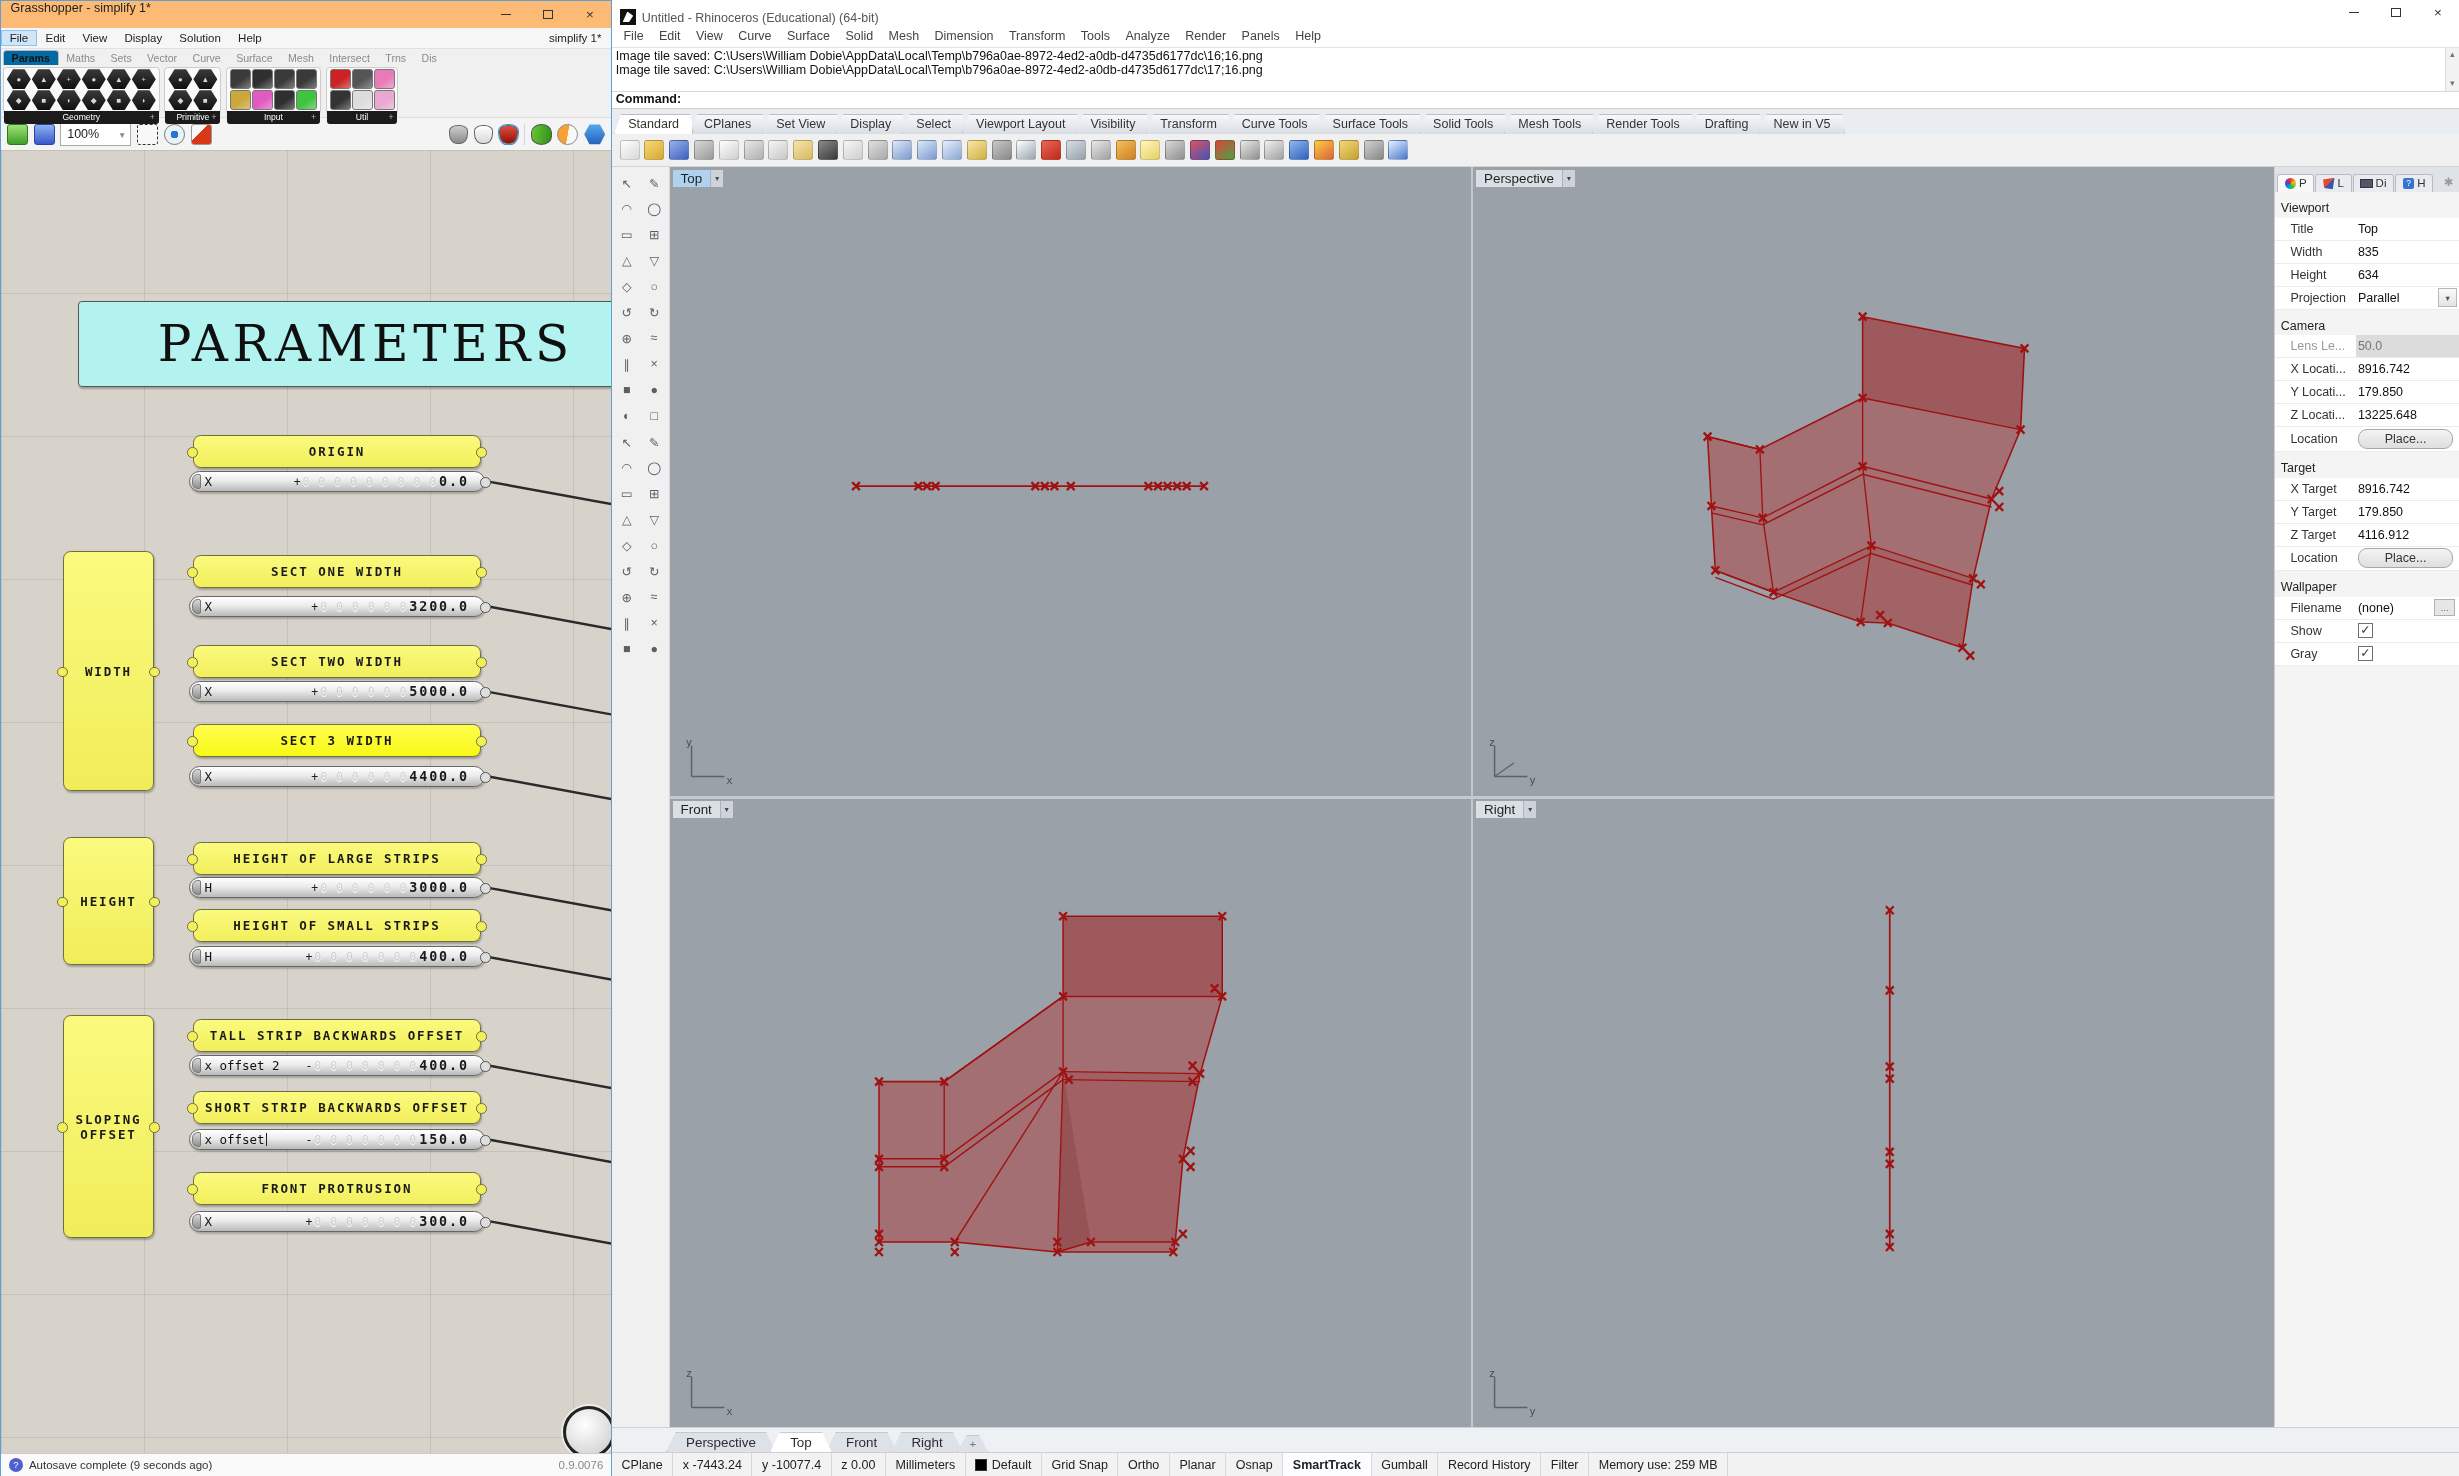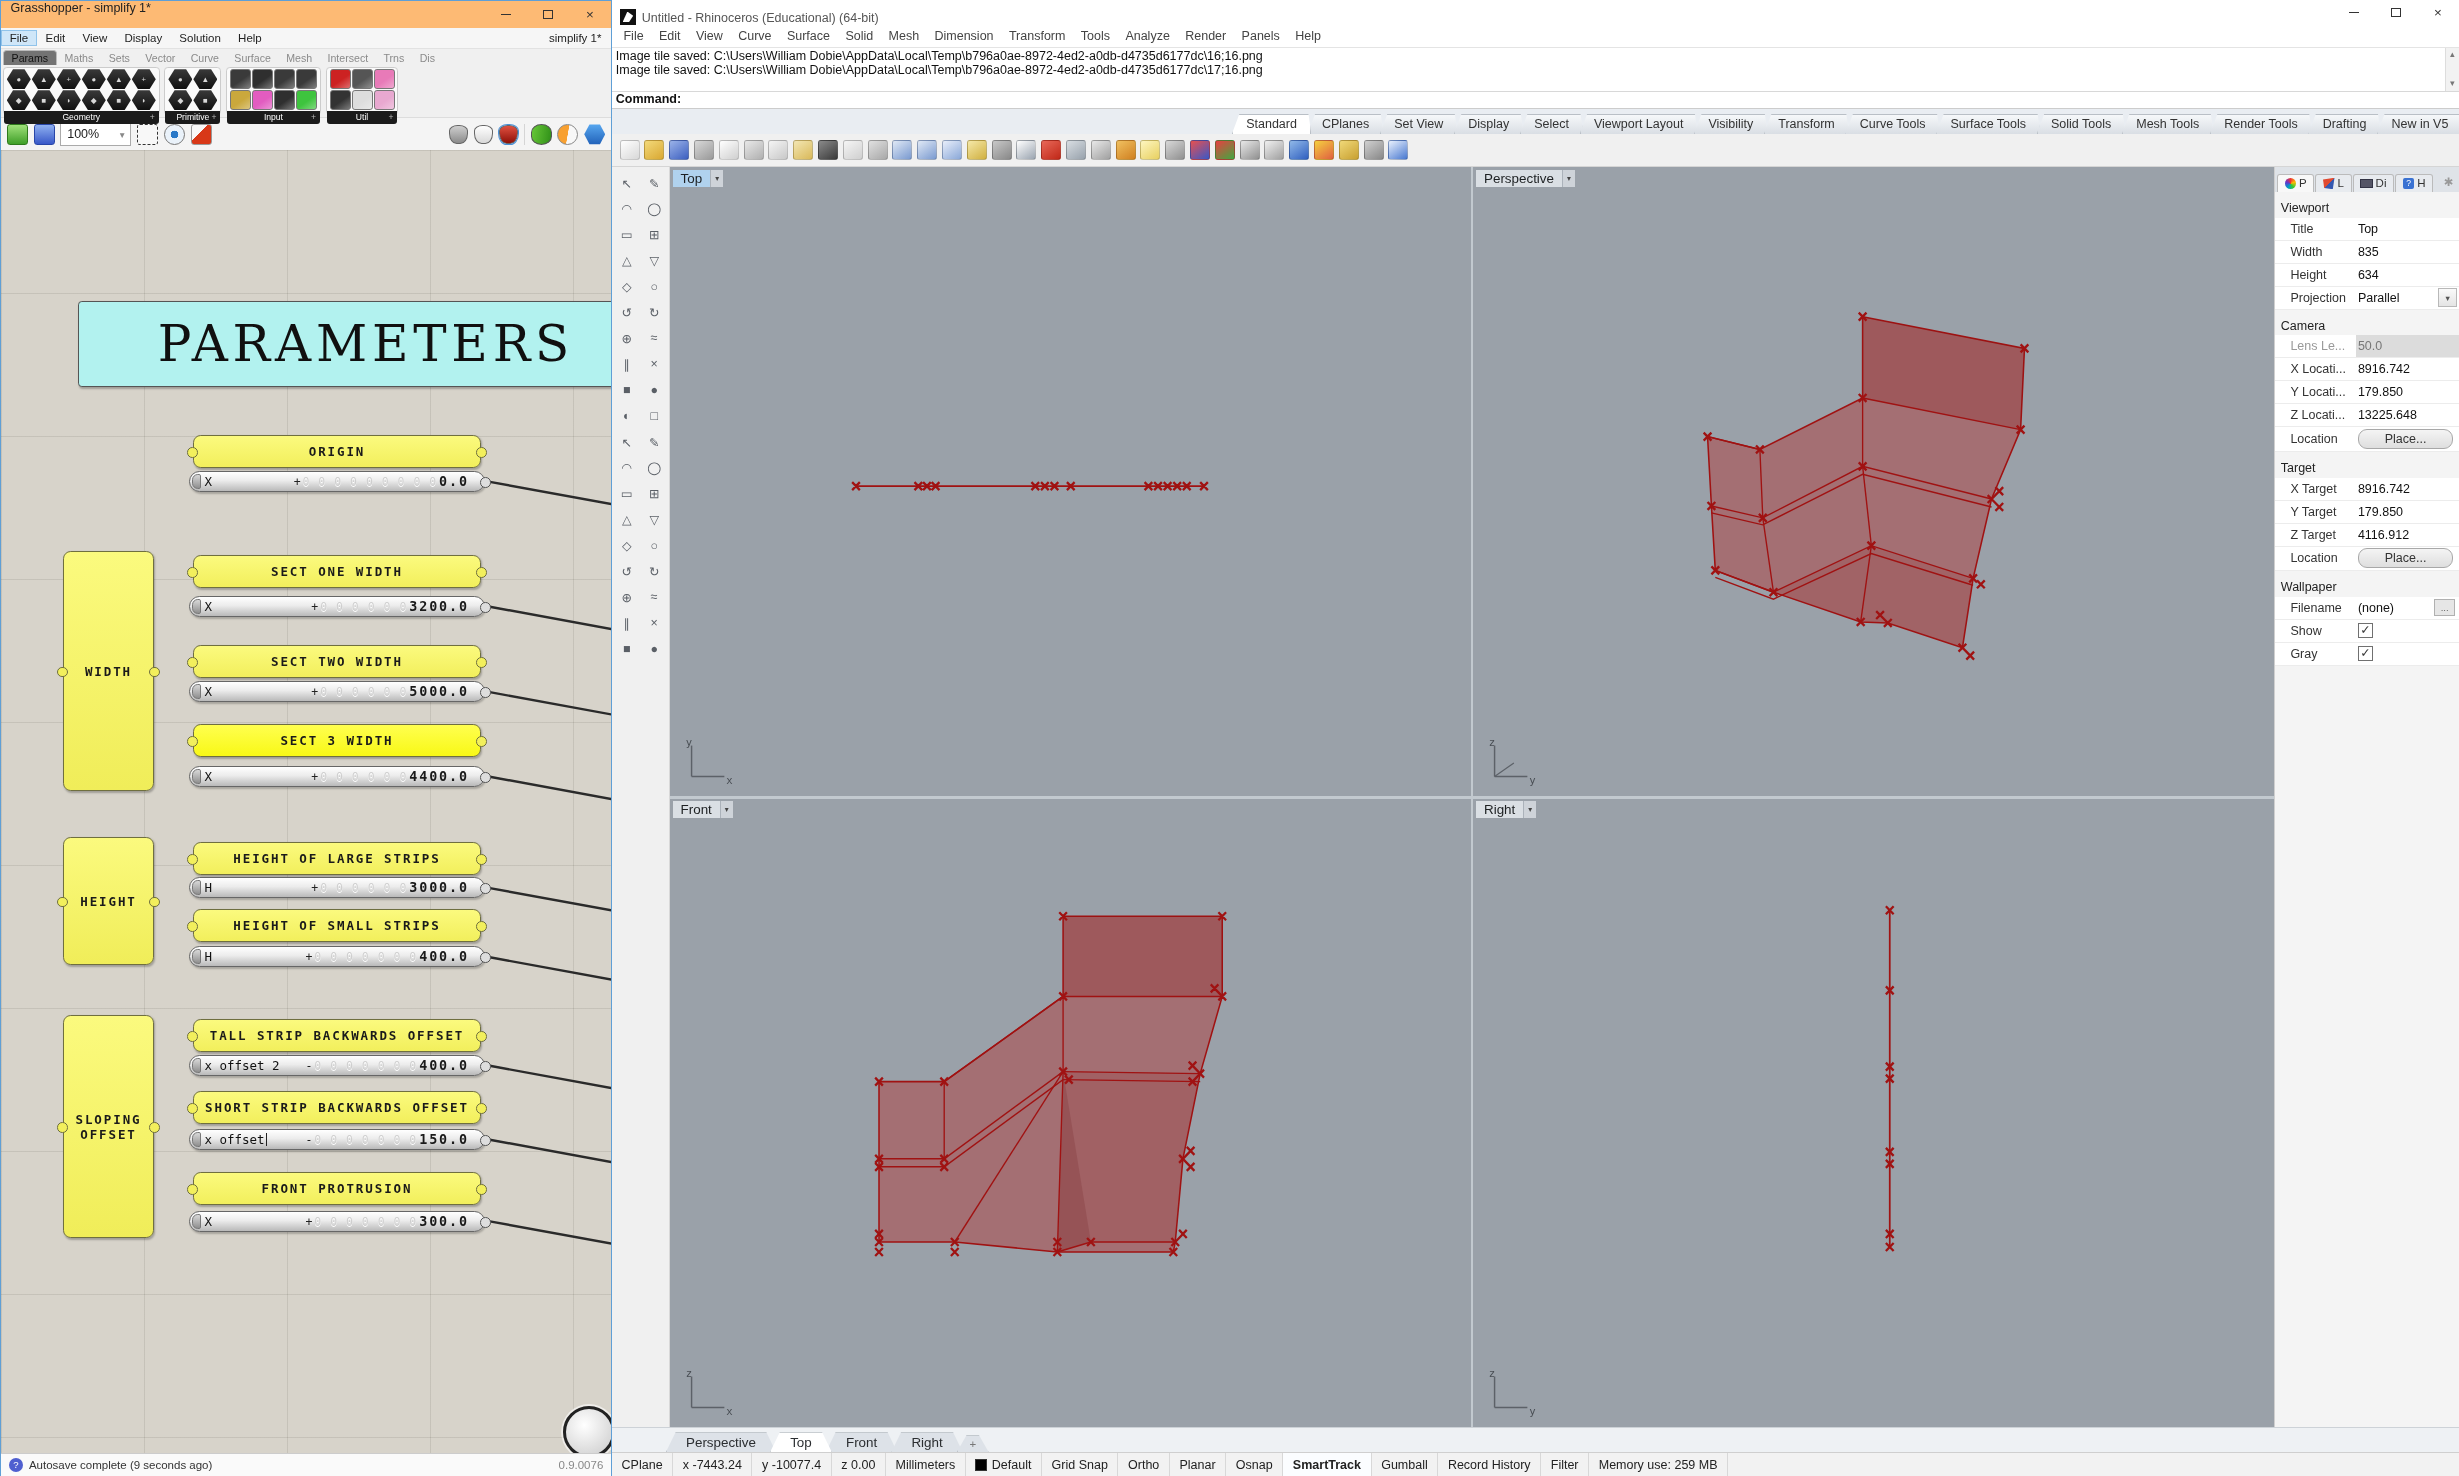--- a/index.html
+++ b/index.html
@@ -17,22 +17,22 @@
   .winbtn .mini { width:10.6px; border-bottom:1px solid #333; display:inline-block; }
   .winbtn .maxi { width:9.6px; height:9.6px; border:1px solid #333; display:inline-block; }
   .gh-menubar { height:21px; background:#f6f6f6; display:flex; align-items:center; font-size:11.5px;
                 color:#222; flex:0 0 auto; border-bottom:1px solid #e2e2e2;}
   .gh-menu-item { padding:1.9px 8.6px; }
   .gh-menu-item.sel { background:#cfe6f8; border:1px solid #90c3ea; padding:1px 7.7px; }
   .gh-doclabel { margin-left:auto; padding-right:9.6px; font-size:11.5px; color:#222; }
   .gh-tabbar { height:16.3px; display:flex; align-items:flex-end; font-size:10.6px; color:#8a8a8a;
                background:#f0f0f0; flex:0 0 auto; padding-left:1.9px; overflow:hidden;}
   .gh-tab { padding:1px 7.7px; white-space:nowrap; }
-  .gh-tab.active { background:#737373; color:#111; border:1px solid #bbb; border-bottom:none;
-                   border-radius:3.8px 3.8px 0 0; }
+  .gh-tab.active { background:#0369a1; color:#111; border:1px solid #bbb; border-bottom:none;
+                   border-radius:3.8px 3.8px 0 0;font-weight:bold; }
   .gh-toolbar { height:52px; background:#f0f0f0; display:flex; gap:4.8px; padding:1.9px 1.9px;
                 flex:0 0 auto; }
   .gh-group { border:1px solid #ccc; border-radius:3.8px; background:#fafafa; display:flex;
               flex-direction:column; }
   .gh-group-icons { flex:1; display:grid; grid-auto-flow:column; grid-template-rows:repeat(2,1fr);
                     gap:1px; padding:1px 2.9px; align-items:center; justify-content:start;}
   .hexicon { width:24px; height:20px; background:linear-gradient(#3a3a3a,#101010);
              clip-path:polygon(26% 0,74% 0,100% 50%,74% 100%,26% 100%,0 50%);
              display:flex; align-items:center; justify-content:center; color:#d8d8d8; font-size:7.7px;}
   .sqicon { width:21px; height:20px; border-radius:2.9px; border:1px solid #777; }
@@ -107,21 +107,21 @@
      align-items:center; font-size:12.5px; color:#444; flex:0 0 auto; padding-left:3.8px;}
   .rh-menu-item { padding:1.9px 7.7px; }
   .rh-cmdarea { height:44px; background:#fff; border-bottom:1px solid #d8d8d8; position:relative;
      font-size:12.5px; color:#111; flex:0 0 auto; padding:1px 15.4px 0 3.8px; line-height:14.4px;}
   .rh-cmdscroll { position:absolute; right:0; top:0; width:14.4px; height:100%; background:#f2f2f2;
      border-left:1px solid #ddd; display:flex; flex-direction:column; justify-content:space-between;
      font-size:7.7px; color:#777; text-align:center;}
   .rh-cmdprompt { height:17.3px; background:#fff; border-bottom:1px solid #ccc; font-size:12.5px;
      font-weight:bold; color:#111; flex:0 0 auto; padding-left:3.8px; }
   .rh-tabs { height:25px; background:#e9edf2; display:flex; align-items:flex-end; flex:0 0 auto;
-     padding-left:1.9px; font-size:12.5px; color:#333;justify-content:flex-end; }
+     padding-left:1.9px; font-size:12.5px; color:#333; }
   .rh-tab { padding:2.9px 13.4px; background:linear-gradient(#f6f8fa,#d9dee4); border:1px solid #b9bfc6;
      border-bottom:none; clip-path:polygon(7.7px 0,calc(100% - 2.9px) 0,100% 100%,0 100%);
      margin-right:-3.8px; white-space:nowrap; }
   .rh-tab.active { background:#fff; font-weight:normal; z-index:2; }
   .rh-toolbar { height:33px; background:#f0f0f0; border-bottom:1px solid #d5d5d5; display:flex;
      align-items:center; gap:4.8px; padding:0 7.7px; flex:0 0 auto; }
   .rh-tbicon { width:20px; height:20px; border-radius:2.9px; border:1px solid rgba(0,0,0,0.18); }
   .rh-main { flex:1; display:flex; min-height:0; }
   .rh-lefttoolbar { width:58px; background:#f0f0f0; border-right:1px solid #d8d8d8;
      display:grid; grid-template-columns:repeat(2,1fr); align-content:start; padding:3.8px 1.9px;

